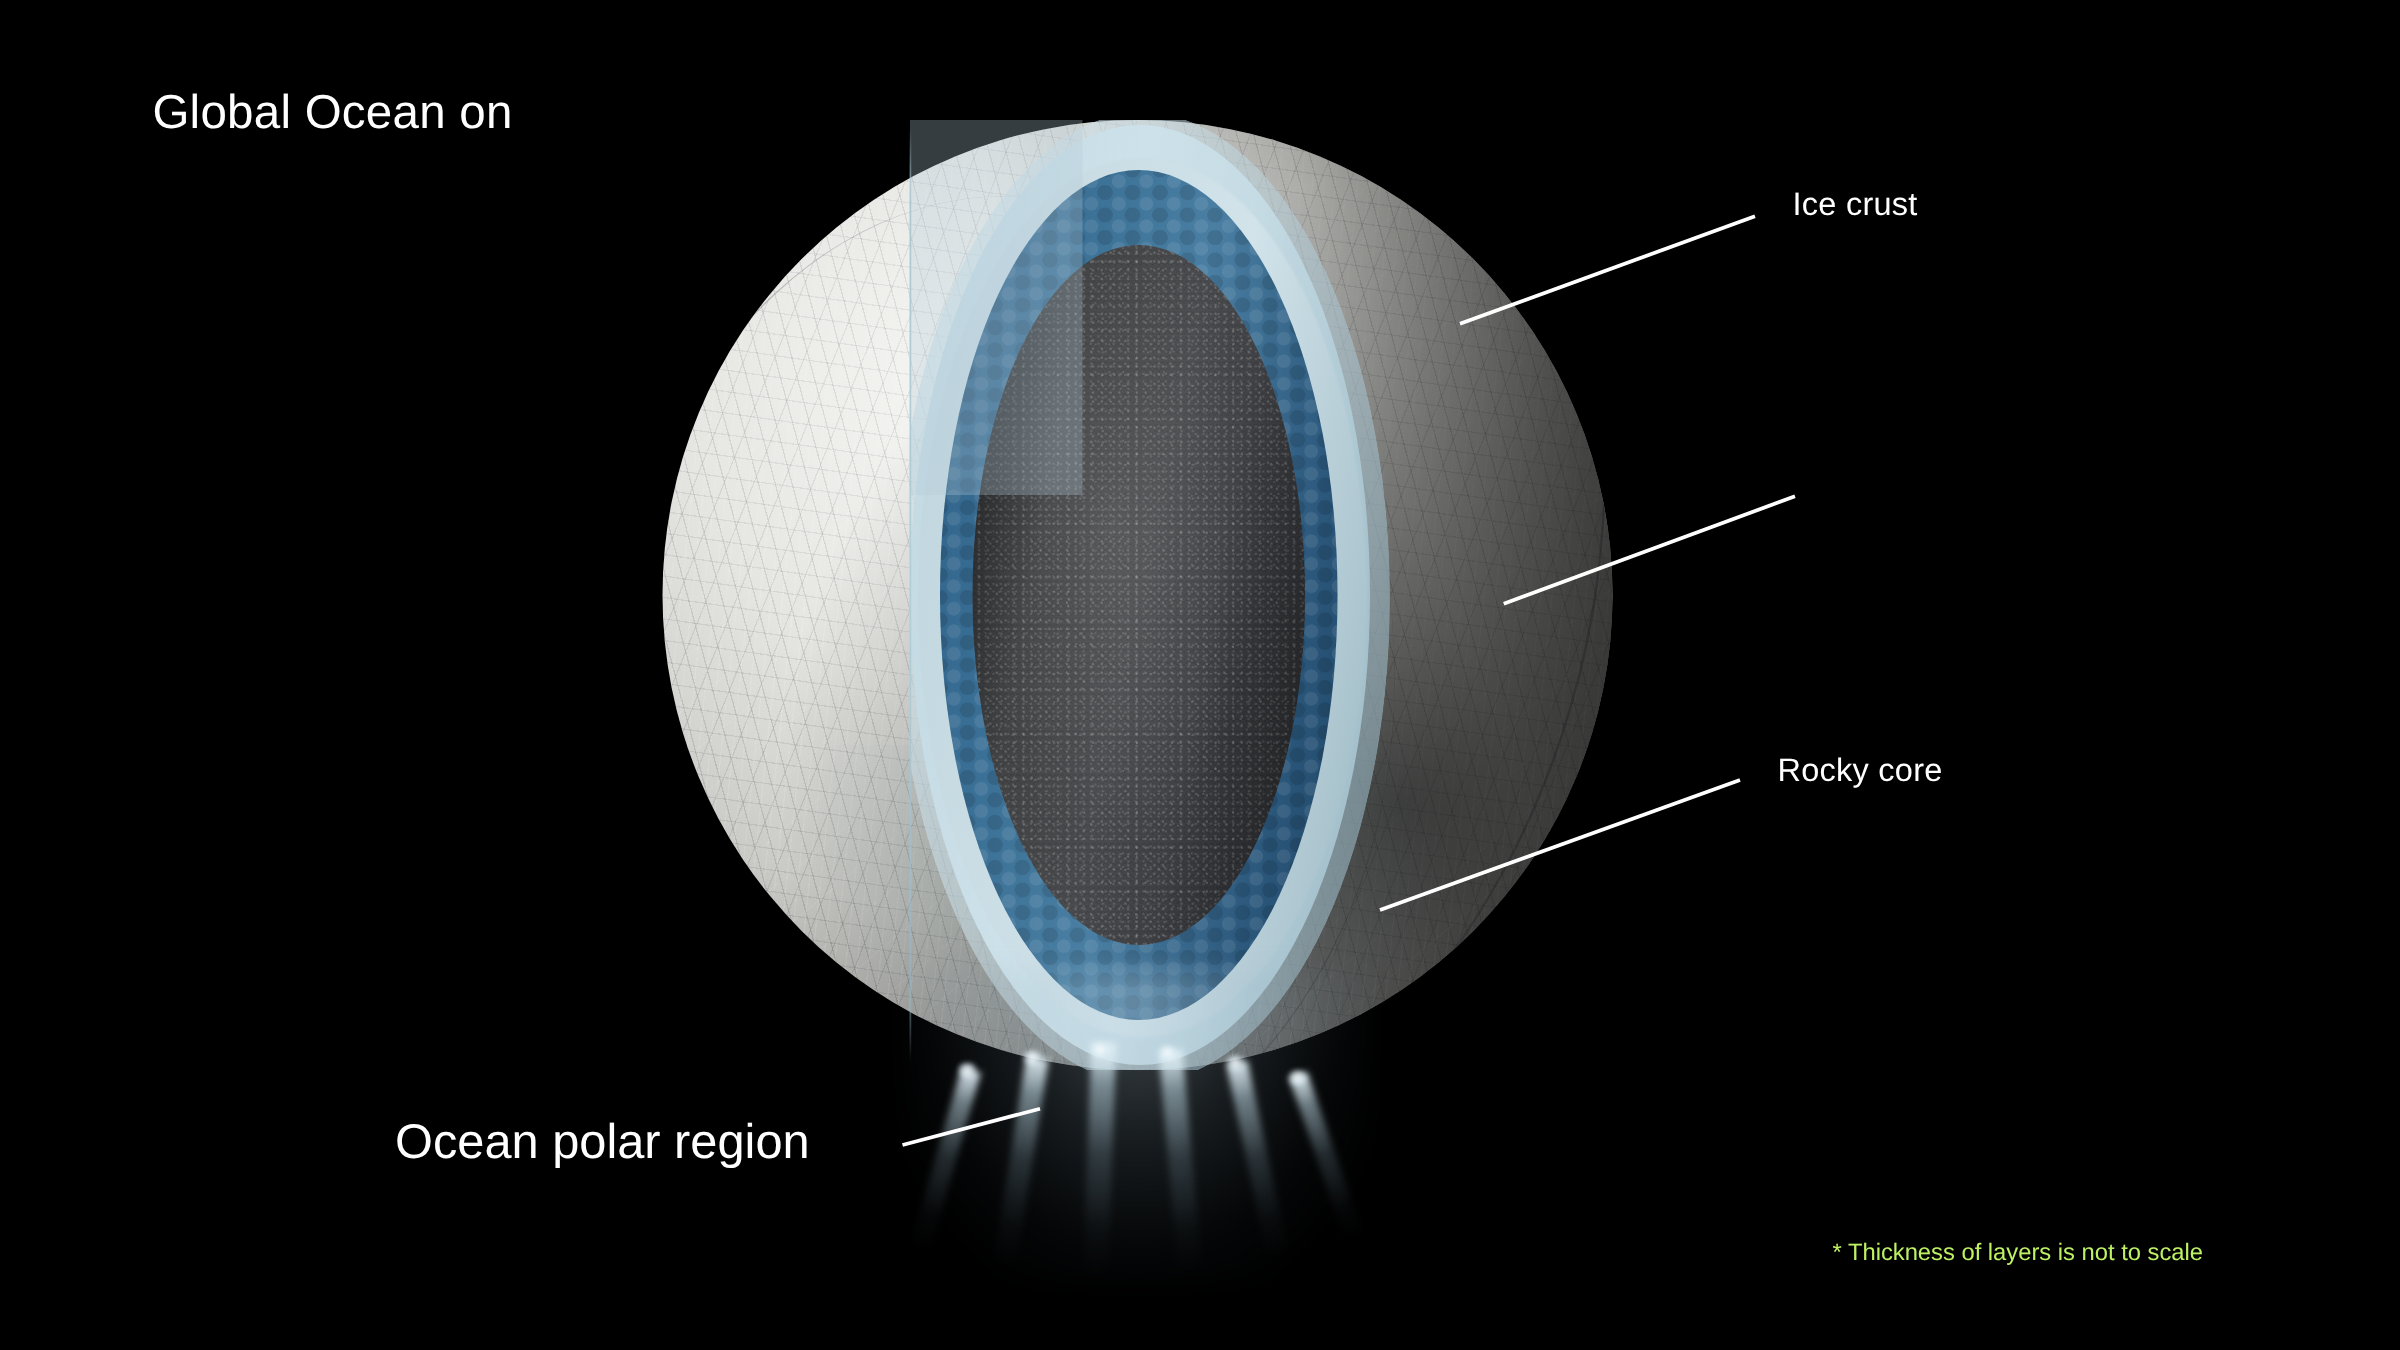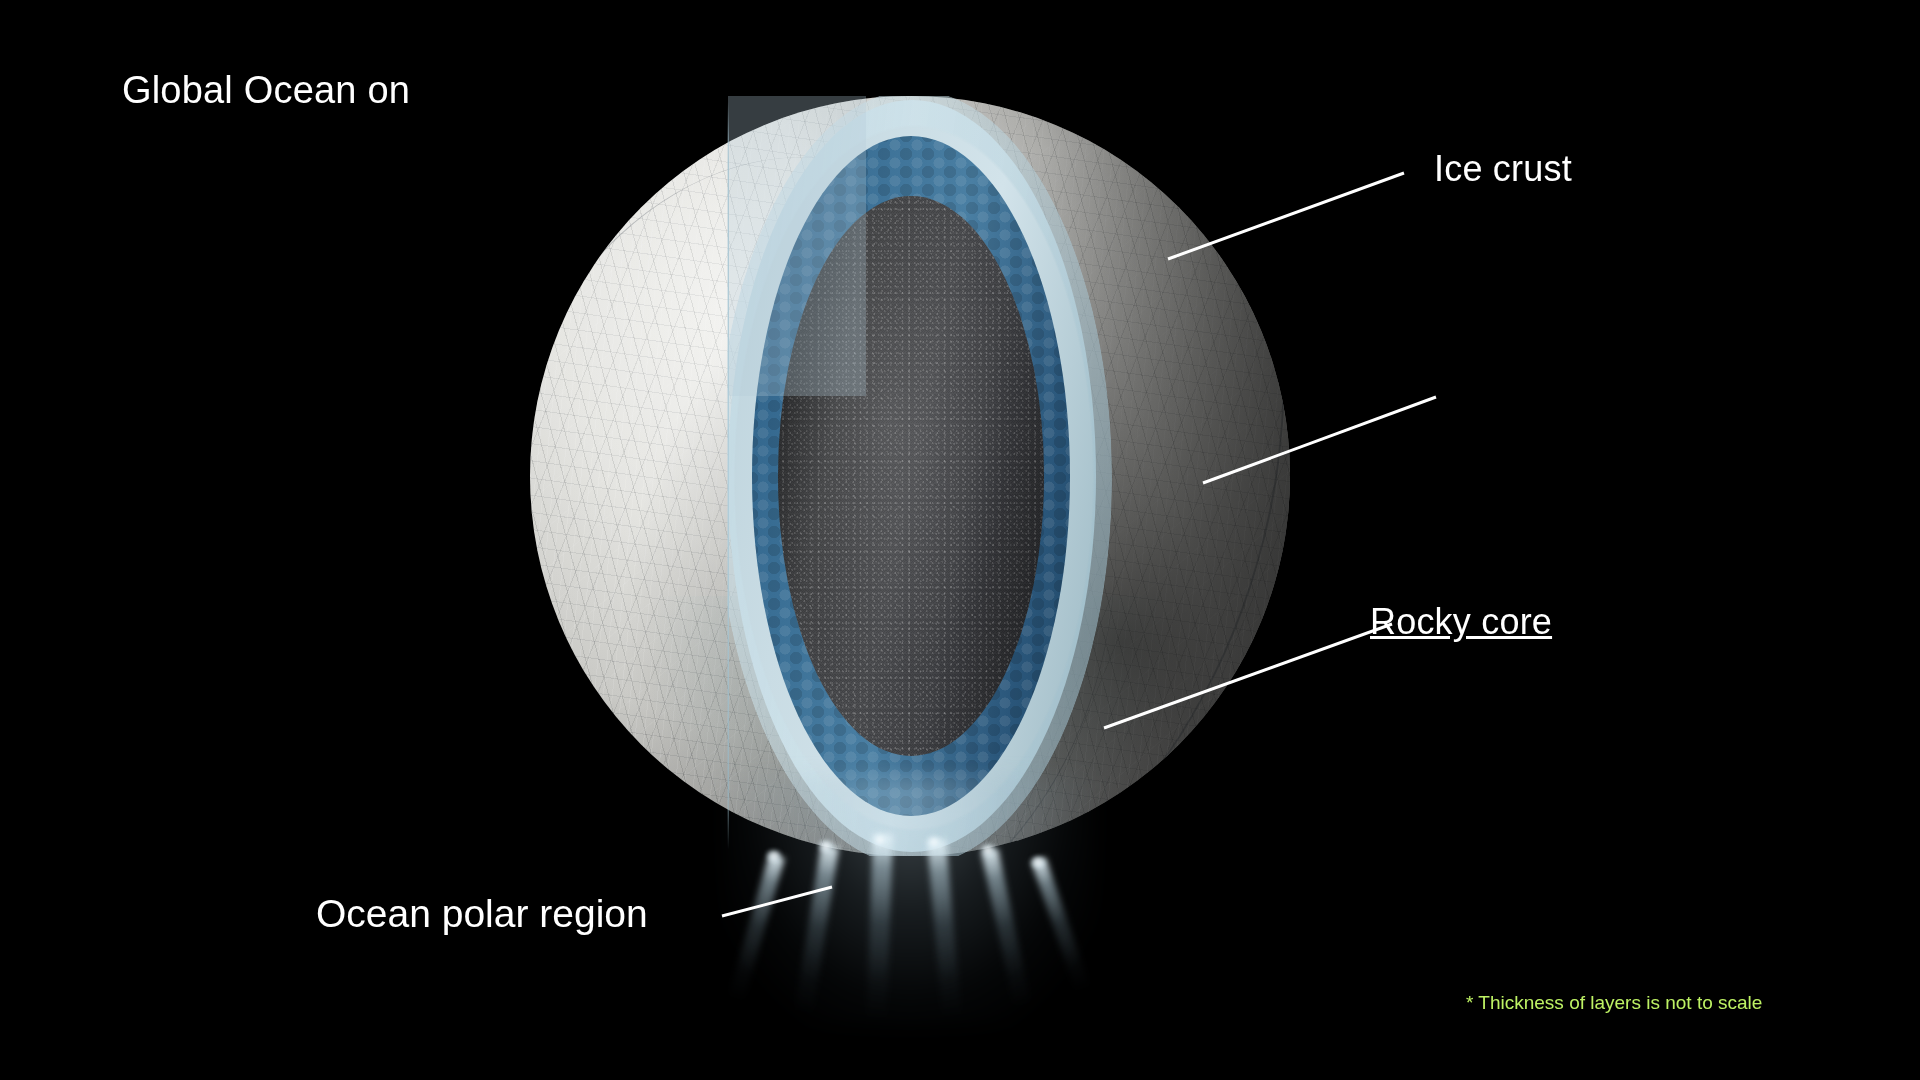--- a/index.html
+++ b/index.html
@@ -32,29 +32,29 @@
     font-size: 38px;
     font-weight: 400;
     letter-spacing: 0.2px;
     color: #ffffff;
   }
   #title-block .tline { display: block; white-space: nowrap; }
 
   
   .callout-label {
     position: absolute;
-    font-size: 36px;
+    font-size: 26px;
     font-weight: 400;
     color: #ffffff;
     white-space: nowrap;
     letter-spacing: 0.2px;
   }
   #label-ice-crust    { left: 1434px; top: 148px; }
   #label-global-ocean { left: 1461px; top: 370px; }
-  #label-rocky-core   { left: 1370px; top: 601px; text-decoration: underline; }
+  #label-rocky-core   { left: 1422px; top: 601px; }
 
   
   #label-south-polar {
     position: absolute;
     left: 316px;
     top: 888px;
     font-size: 39px;
     line-height: 1.35;
     color: #ffffff;
     white-space: nowrap;

